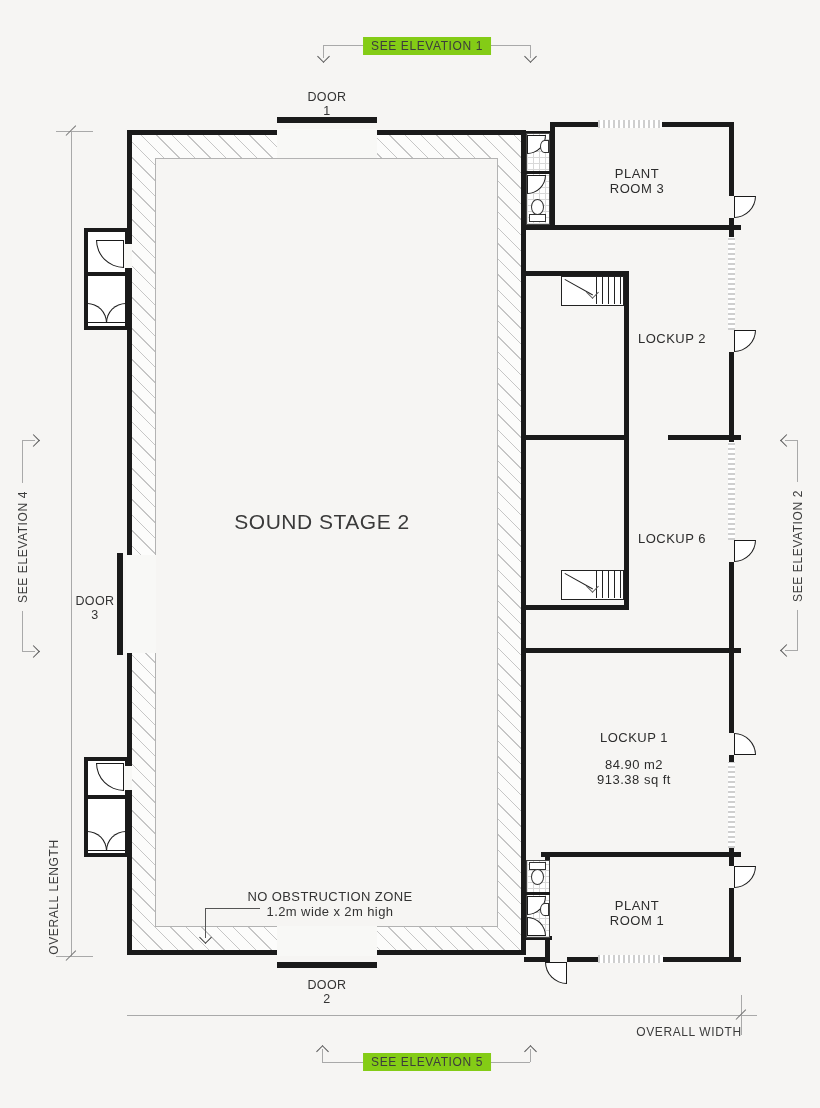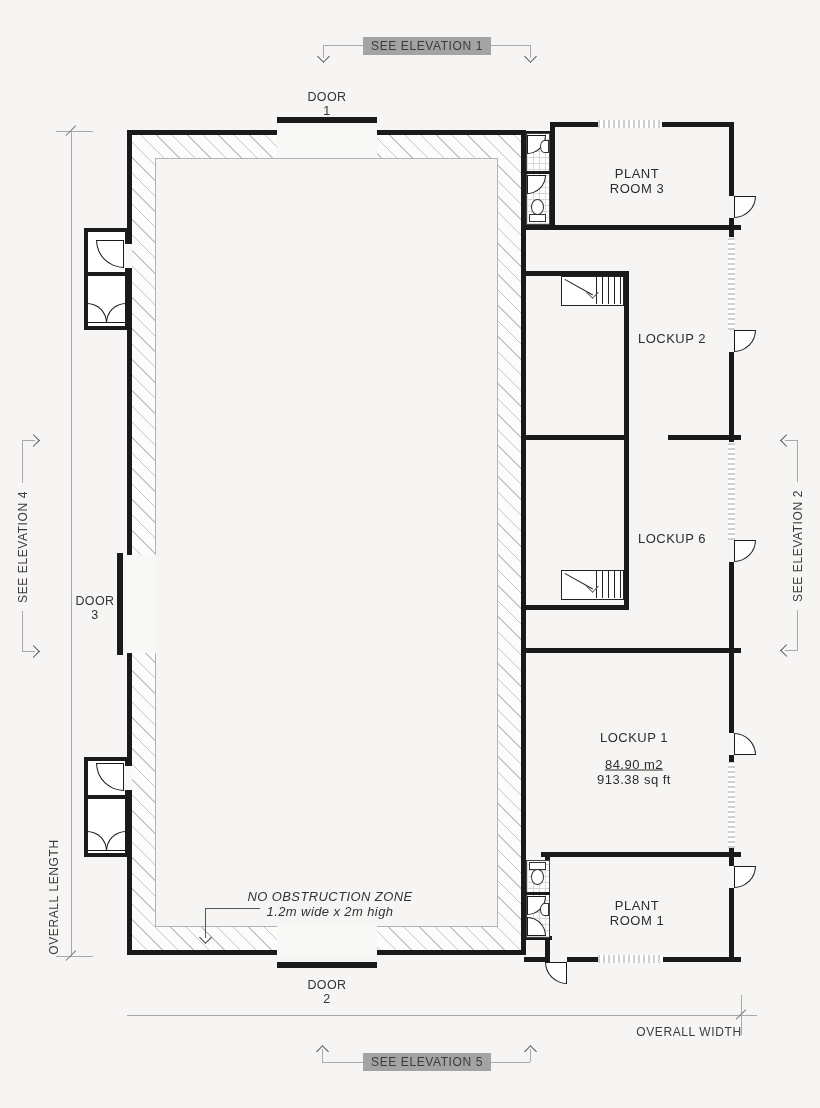--- a/index.html
+++ b/index.html
@@ -21,21 +21,21 @@
   .qd{position:absolute;box-sizing:border-box;background:#fff;border:1.5px solid #1a1a1a;}
   .r-br{border-radius:0 0 100% 0;} .r-bl{border-radius:0 0 0 100%;}
   .r-tr{border-radius:0 100% 0 0;} .r-tl{border-radius:100% 0 0 0;}
   .stair{background:#fff;border:1.5px solid #222;}
   .treads{background-image:repeating-linear-gradient(90deg,#222 0 1.5px,transparent 1.5px 6px);}
   .rlbl{position:absolute;transform:translate(-50%,-50%);white-space:nowrap;text-align:center;
         font-size:13px;letter-spacing:.5px;color:#2d2d2d;}
   .big{font-size:21px;letter-spacing:.5px;color:#3a3a3a;}
   .dlbl{position:absolute;transform:translate(-50%,-50%);text-align:center;font-size:12.5px;
         letter-spacing:.4px;color:#333;line-height:14px;white-space:nowrap;}
-  .hlbl{position:absolute;transform:translate(-50%,-50%);white-space:nowrap;background:#a3a3a3;
+  .hlbl{position:absolute;transform:translate(-50%,-50%);white-space:nowrap;background:#84cc16;
         padding:2px 8px;font-size:12px;letter-spacing:.6px;color:#3c3c3c;}
   .vlbl{position:absolute;transform:translate(-50%,-50%) rotate(-90deg);white-space:nowrap;
         background:#f6f5f3;padding:2px 8px;font-size:12px;letter-spacing:.6px;color:#3c3c3c;}
   .chev{position:absolute;width:8px;height:8px;}
   .chev-d{border-right:1.2px solid #555;border-bottom:1.2px solid #555;transform:rotate(45deg);}
   .chev-u{border-top:1.2px solid #555;border-left:1.2px solid #555;transform:rotate(45deg);}
   .chev-r{border-top:1.2px solid #555;border-right:1.2px solid #555;transform:rotate(45deg);}
   .chev-l{border-bottom:1.2px solid #555;border-left:1.2px solid #555;transform:rotate(45deg);}
   .tick{position:absolute;width:14px;height:1.3px;background:#777;transform:rotate(-45deg);}
   .fixture{position:absolute;box-sizing:border-box;background:#fff;border:1.2px solid #333;}
@@ -133,32 +133,33 @@
   <div class="fixture" style="left:540px;top:140px;width:9px;height:13px;border-radius:50% 0 0 50%;"></div>
 
   <div class="abs tile" style="left:526px;top:860px;width:24px;height:78px;"></div>
   <div class="fixture" style="left:529px;top:862px;width:17px;height:8px;"></div>
   <div class="fixture" style="left:531px;top:869px;width:13px;height:16px;border-radius:50%;"></div>
   <div class="abs wall" style="left:526px;top:892px;width:24px;height:3px;"></div>
   <div class="qd r-br" style="left:527px;top:896px;width:19px;height:19px;"></div>
   <div class="qd r-tr" style="left:527px;top:917px;width:19px;height:19px;"></div>
   <div class="fixture" style="left:540px;top:903px;width:9px;height:13px;border-radius:50% 0 0 50%;"></div>
 
+  <div class="rlbl big" style="left:322px;top:522px;">SOUND STAGE 2</div>
 
   <div class="rlbl" style="left:637px;top:181px;">
     <div>PLANT</div>
     <div>ROOM 3</div>
   </div>
 
   <div class="rlbl" style="left:672px;top:338px;">LOCKUP 2</div>
 
   <div class="rlbl" style="left:672px;top:538px;">LOCKUP 6</div>
 
   <div class="rlbl" style="left:634px;top:737px;">LOCKUP 1</div>
-  <div class="rlbl" style="left:634px;top:764px;text-decoration:underline;">84.90 m2</div>
+  <div class="rlbl" style="left:634px;top:764px;">84.90 m2</div>
   <div class="rlbl" style="left:634px;top:779px;">913.38 sq ft</div>
 
   <div class="rlbl" style="left:637px;top:913px;">
     <div>PLANT</div>
     <div>ROOM 1</div>
   </div>
 
   <div class="dlbl" style="left:327px;top:104px;">
     <div>DOOR</div>
     <div>1</div>
@@ -205,21 +206,21 @@
   <div class="abs dimline" style="left:56px;top:956px;width:37px;height:1px;"></div>
   <div class="tick" style="left:64px;top:130px;"></div>
   <div class="tick" style="left:64px;top:955px;"></div>
   <div class="vlbl" style="left:54px;top:897px;background:transparent;">OVERALL LENGTH</div>
 
   <div class="abs dimline" style="left:127px;top:1015px;width:630px;height:1px;"></div>
   <div class="abs dimline" style="left:741px;top:995px;width:1px;height:40px;"></div>
   <div class="tick" style="left:734px;top:1014px;"></div>
   <div class="hlbl" style="left:689px;top:1032px;background:transparent;">OVERALL WIDTH</div>
 
-  <div class="dlbl" style="left:330px;top:904px;font-size:13px;line-height:15px;font-style:italic;">
+  <div class="dlbl" style="left:330px;top:904px;font-size:13px;line-height:15px;">
     <div>NO OBSTRUCTION ZONE</div>
     <div>1.2m wide x 2m high</div>
   </div>
   <div class="abs" style="left:205px;top:908px;width:55px;height:1px;background:#555;"></div>
   <div class="abs" style="left:205px;top:908px;width:1px;height:30px;background:#555;"></div>
   <div class="chev chev-d" style="left:201px;top:933px;border-color:#333;"></div>
 
 </div>
 
 </body></html>

